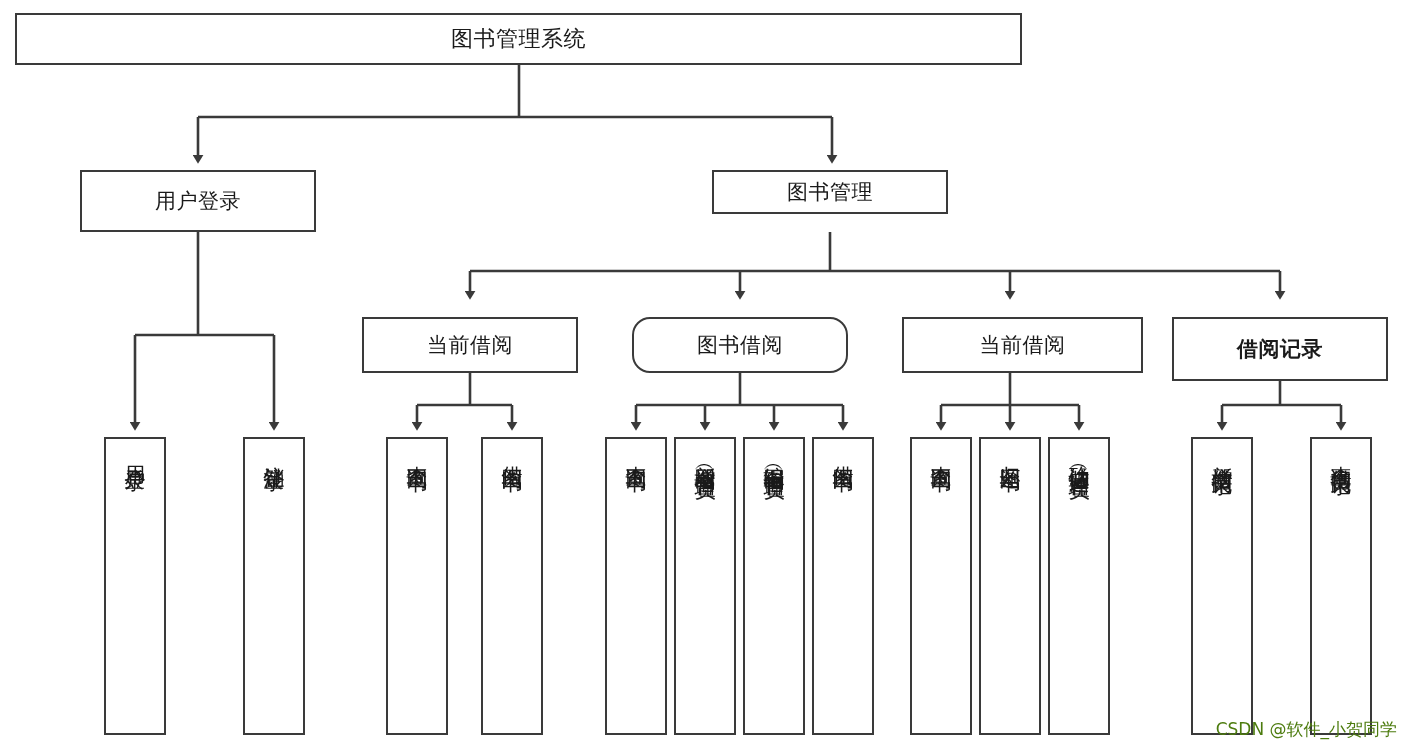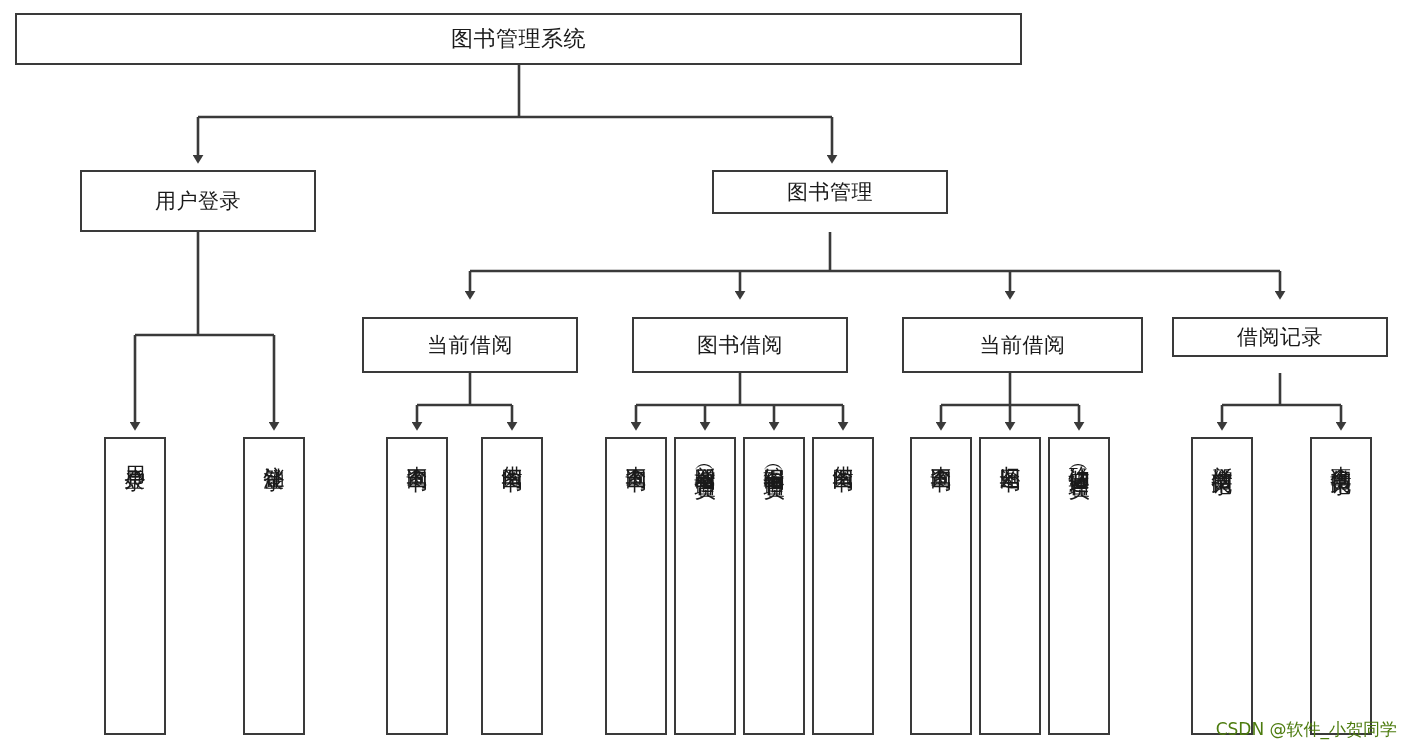--- a/index.html
+++ b/index.html
@@ -138,27 +138,27 @@
   <div class="node h" style="left:80px; top:170px; width:236px; height:62px;">
     <span class="lbl">用户登录</span>
   </div>
   <div class="node h" style="left:712px; top:170px; width:236px; height:44px;">
     <span class="lbl">图书管理</span>
   </div>
 
   <div class="node h" style="left:362px; top:317px; width:216px; height:56px;">
     <span class="lbl">当前借阅</span>
   </div>
-  <div class="node h" style="left:632px; top:317px; width:216px; height:56px;">
+  <div class="node h" style="left:632px; top:317px; width:216px; height:56px;border-radius:18px;">
     <span class="lbl">图书借阅</span>
   </div>
   <div class="node h" style="left:902px; top:317px; width:241px; height:56px;">
     <span class="lbl">当前借阅</span>
   </div>
-  <div class="node h" style="left:1172px; top:317px; width:216px; height:40px;">
+  <div class="node h" style="left:1172px; top:317px; width:216px; height:64px;font-weight:bold;">
     <span class="lbl">借阅记录</span>
   </div>
 
   <div class="node v" style="left:104px; top:437px; width:62px; height:298px;">
     <span class="lbl">用户登录</span>
   </div>
   <div class="node v" style="left:243px; top:437px; width:62px; height:298px;">
     <span class="lbl">注销登录</span>
   </div>
 

